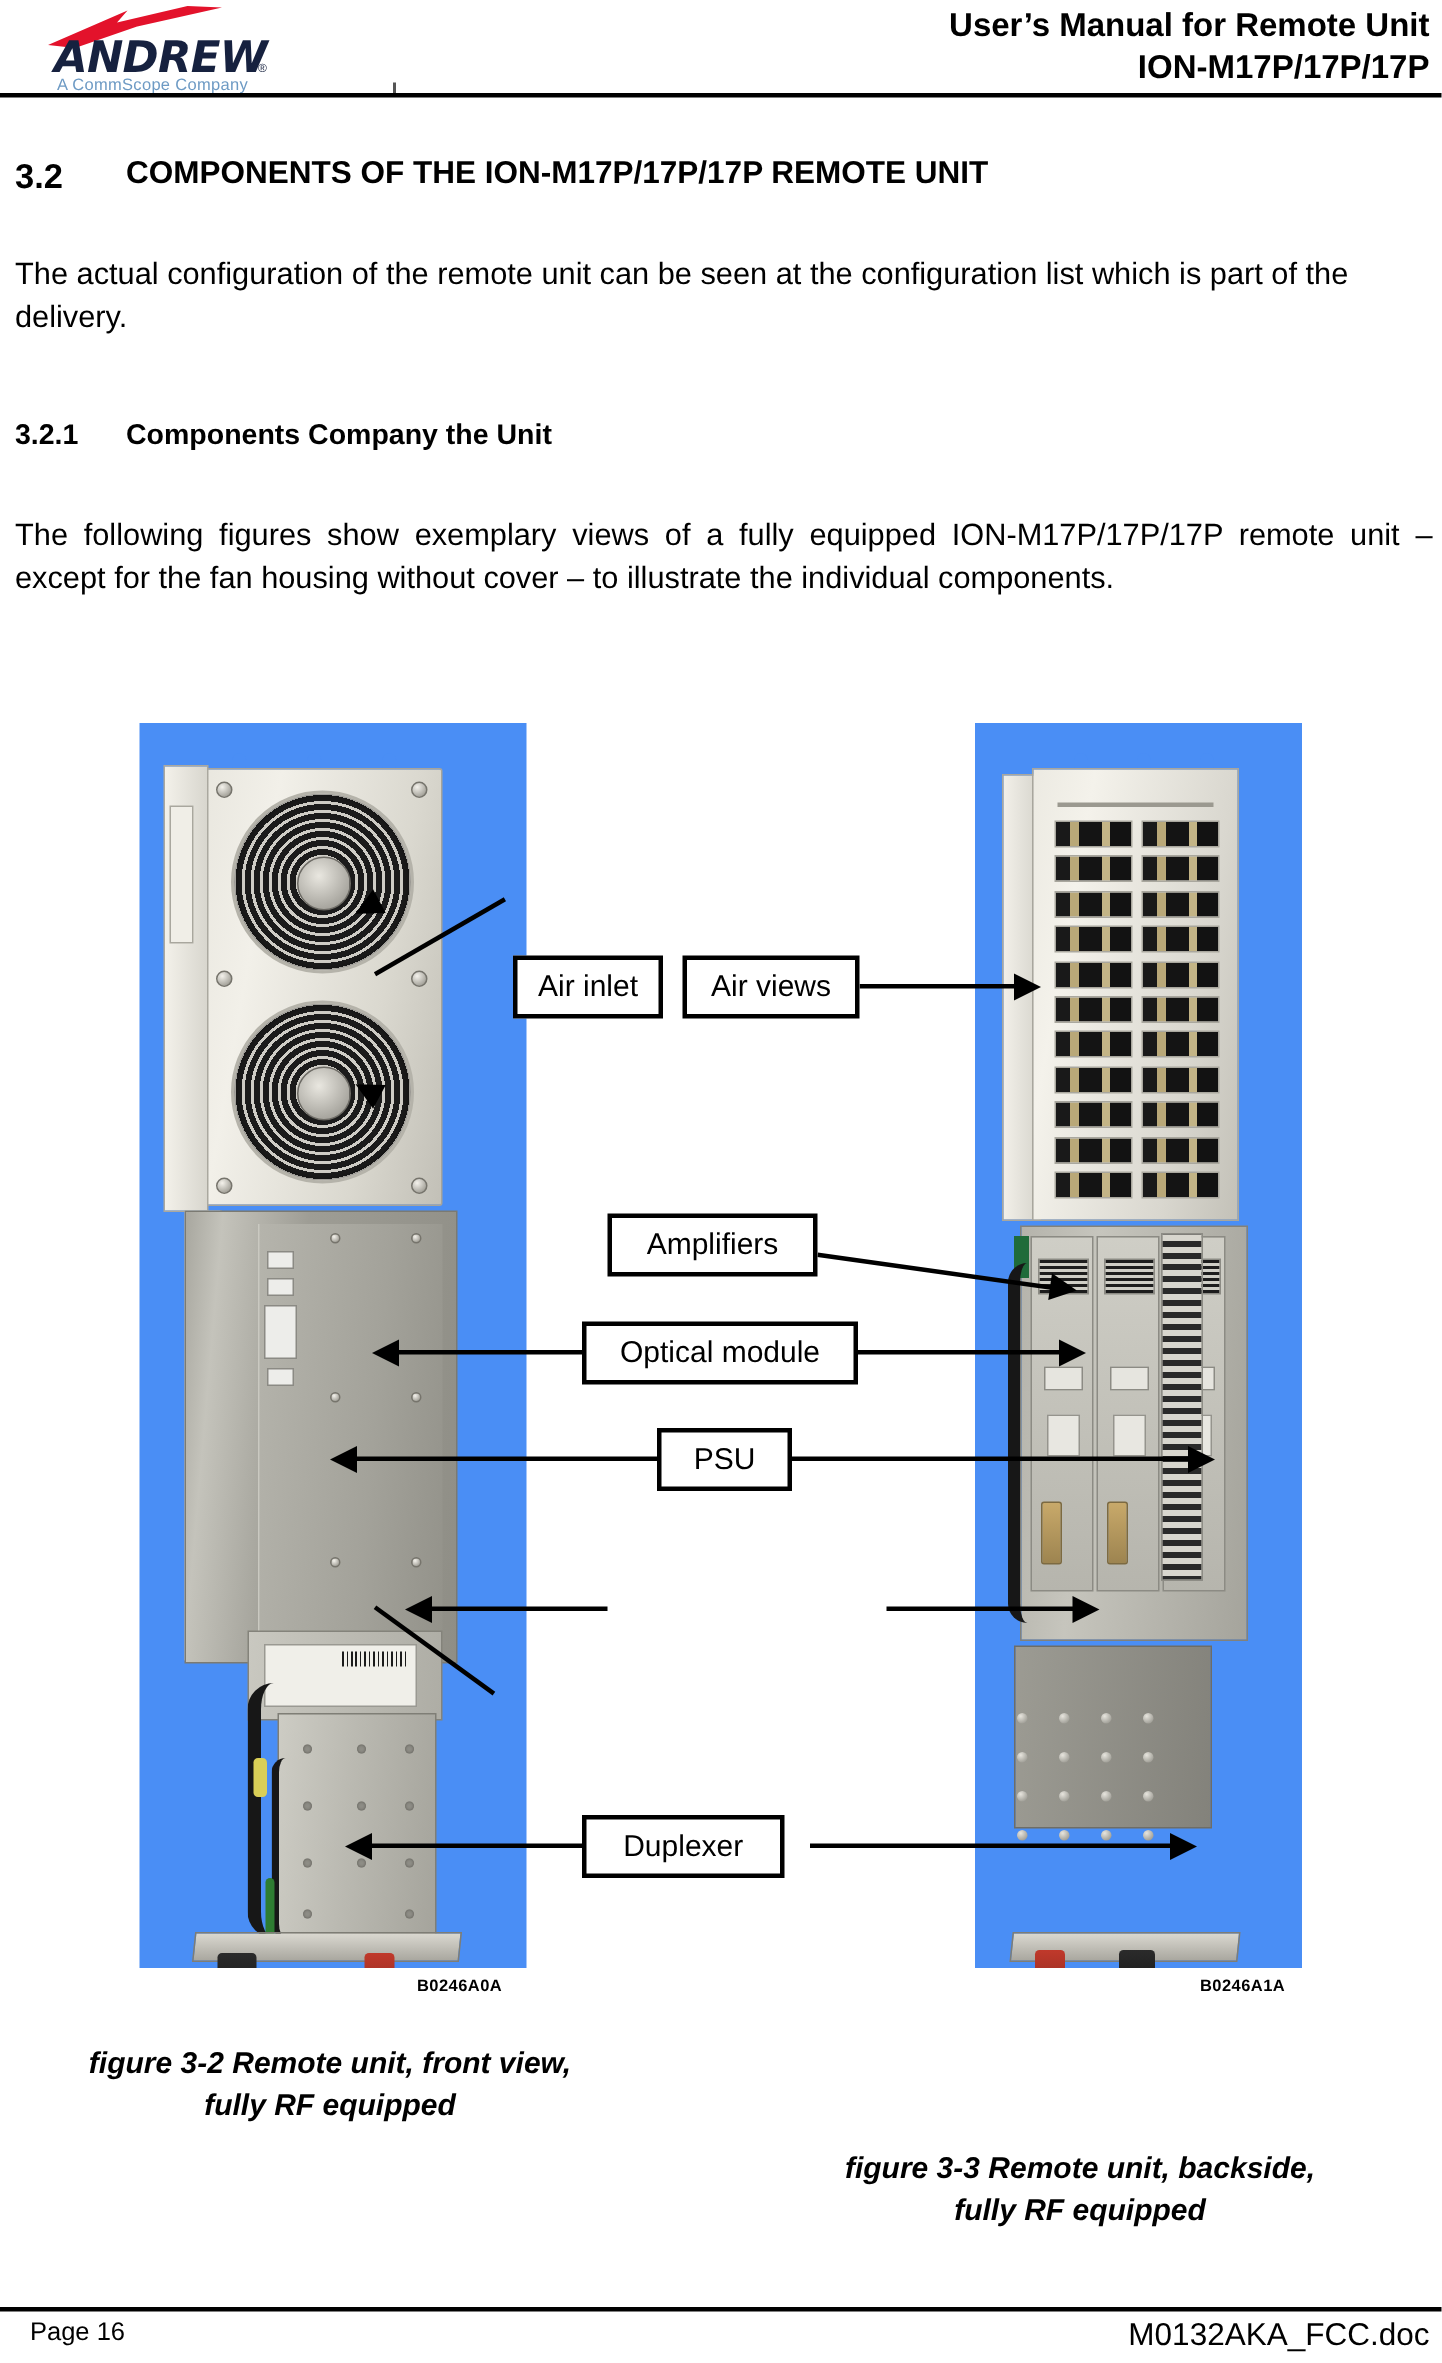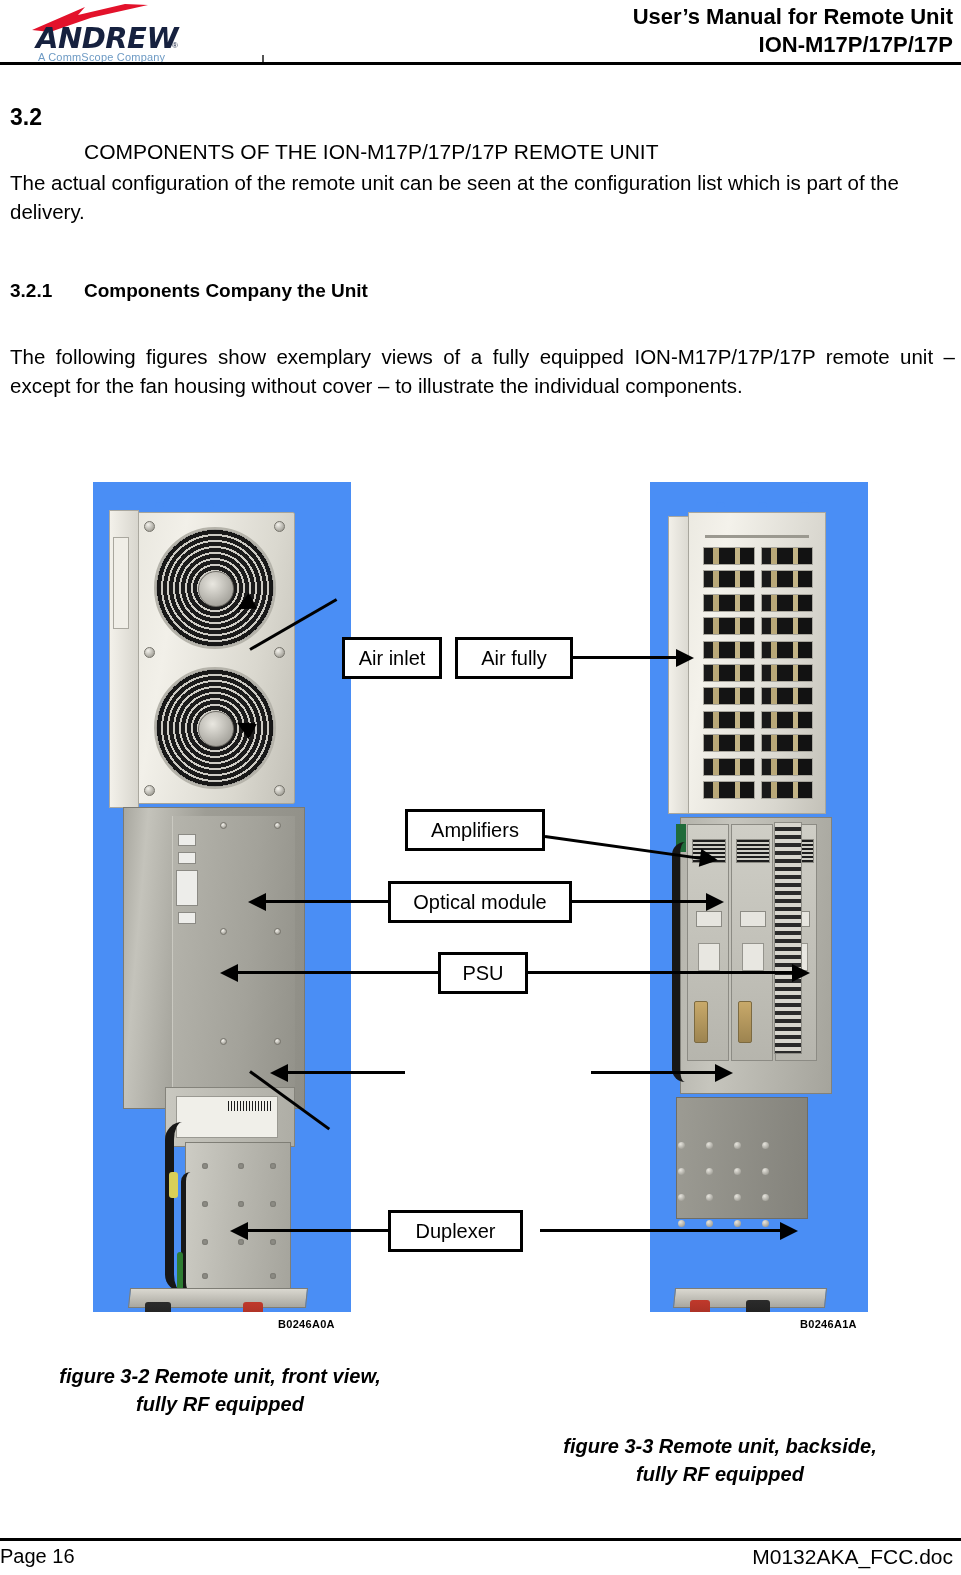--- a/index.html
+++ b/index.html
@@ -87,23 +87,22 @@
 
   
   .h2-num {
     position: absolute;
     font-size: 23px;
     font-weight: bold;
   }
   .h2-text {
     position: absolute;
     font-size: 21px;
-    font-weight: normal;
+    font-weight: bold;
     white-space: nowrap;
-    margin-top: 36px;
   }
   .h3-num {
     position: absolute;
     font-size: 19px;
     font-weight: bold;
   }
   .h3-text {
     position: absolute;
     font-size: 19px;
     font-weight: bold;
@@ -415,22 +414,22 @@
 
   
   #footer-rule {
     position: absolute;
     left: 0; top: 1538px;
     width: 961px; height: 3px;
     background: #000000;
   }
   #footer-left {
     position: absolute;
-    left: 0; top: 1545px;
-    font-size: 20px;
+    left: 20px; top: 1545px;
+    font-size: 17px;
   }
   #footer-right {
     position: absolute;
     right: 8px; top: 1545px;
     font-size: 21px;
   }
 </style>
 </head>
 <body>
 
@@ -636,21 +635,21 @@
 
   <div class="photo-id" id="photo-id-right">B0246A1A</div>
 
   <div class="leader-diag" style="left:250px; top:600px; width:98px; transform:rotate(36deg);"></div>
   <div class="leader-diag" style="left:250px; top:178px; width:100px; transform:rotate(-30deg);"></div>
   <div class="arrow-left" style="left:236px; top:126px; transform:rotate(-28deg);"></div>
   <div class="arrow-left" style="left:236px; top:248px; transform:rotate(28deg);"></div>
 
   <div class="callout" style="left:342px; top:167px; width:100px; height:42px;">Air inlet</div>
 
-  <div class="callout" style="left:455px; top:167px; width:118px; height:42px;">Air fully</div>
+  <div class="callout" style="left:455px; top:167px; width:118px; height:42px;">Air views</div>
   <div class="leader" style="left:573px; top:186px; width:110px;"></div>
   <div class="arrow-right" style="left:676px; top:179px;"></div>
 
   <div class="callout" style="left:405px; top:339px; width:140px; height:42px;">Amplifiers</div>
   <div class="leader-diag" style="left:545px; top:365px; width:168px; transform:rotate(8deg);"></div>
   <div class="arrow-right" style="left:700px; top:380px; transform:rotate(8deg);"></div>
 
   <div class="callout" style="left:388px; top:411px; width:184px; height:42px;text-align:right;">Optical module</div>
   <div class="leader" style="left:266px; top:430px; width:122px;"></div>
   <div class="arrow-left" style="left:248px; top:423px;"></div>

